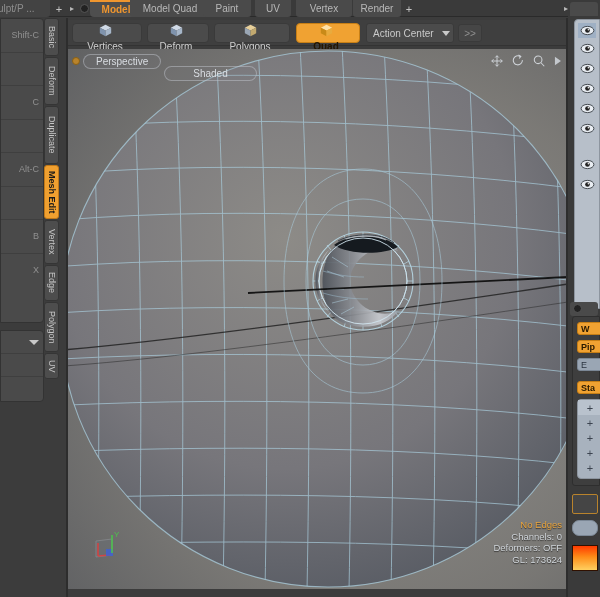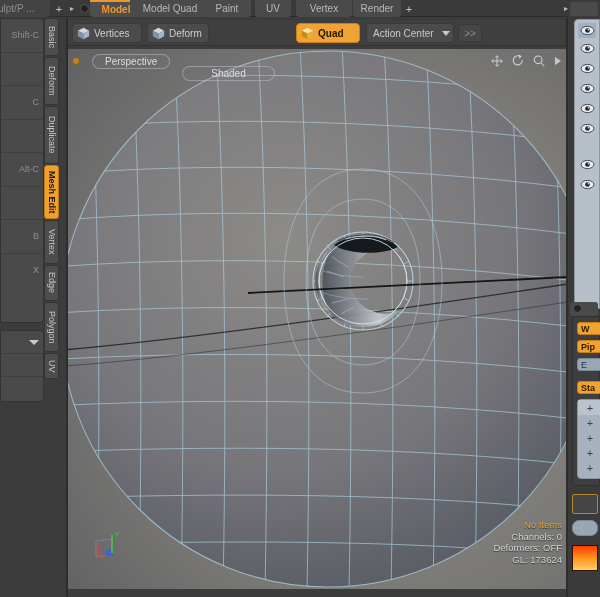--- a/index.html
+++ b/index.html
@@ -105,21 +105,21 @@
   .vpgrad {
     position:absolute; inset:0;
     background:
       radial-gradient(ellipse 620px 640px at 320px 300px, rgba(150,148,144,0.95) 0%, rgba(126,124,120,0.9) 42%, rgba(96,97,99,0.85) 68%, rgba(70,74,80,0.9) 86%, rgba(56,60,67,1) 100%),
       linear-gradient(160deg,#6e6c69 0%,#5a5c60 55%, #44474c 100%);
   }
   .vpSvg { position:absolute; inset:0; }
 
   .vp-toolbar {
     position:absolute; left:4px; top:4px; height:16px;
-    display:flex; align-items:center; gap:12px;
+    display:flex; align-items:center; gap:3px;
   }
   .vp-dot {
     width:8px;height:8px;border-radius:50%;
     background:#b8832c; border:1px solid #8a6014;
   }
   .vp-pill {
     height:15px; padding:0 12px;
     display:flex; align-items:center; justify-content:center;
     border:1px solid rgba(200,205,212,0.45);
     border-radius:8px;
@@ -157,20 +157,21 @@
     background:#3f3f3f;
     border-bottom:1px solid #333;
   }
   .modebtn {
     position:absolute; top:3px; height:20px;
     display:flex; align-items:center; gap:4px;
     padding:0 8px 0 4px;
     background:#4b4b4b; border:1px solid #3a3a3a; border-radius:4px;
     font-size:10px; color:#cfcfcf;
     white-space:nowrap;
+    flex-direction:column;
   }
   .modebtn.on { background:#f0a232; border-color:#c77f16; color:#241500; font-weight:bold; }
   .cubeico { width:13px;height:13px; flex:0 0 13px; }
   .dropbtn {
     position:absolute; top:3px; height:20px;
     display:flex; align-items:center; gap:8px;
     padding:0 6px;
     background:#4b4b4b; border:1px solid #3a3a3a; border-radius:3px;
     font-size:10px; color:#cacaca; white-space:nowrap;
   }
@@ -366,20 +367,28 @@
       </svg>
       <span>Vertices</span>
     </div>
     <div class="modebtn" style="left:79px; width:62px;">
       <svg class="cubeico" viewBox="0 0 16 16">
         <polygon points="8,1 15,4.5 8,8 1,4.5" fill="#cfd9e6"></polygon>
         <polygon points="1,4.5 8,8 8,15 1,11.5" fill="#7f93ad"></polygon>
         <polygon points="15,4.5 8,8 8,15 15,11.5" fill="#a6b6c9"></polygon>
       </svg>
       <span>Deform</span>
+    </div>
+    <div class="modebtn" style="left:146px; width:76px;">
+      <svg class="cubeico" viewBox="0 0 16 16">
+        <polygon points="8,1 15,4.5 8,8 1,4.5" fill="#e7cf9a"></polygon>
+        <polygon points="1,4.5 8,8 8,15 1,11.5" fill="#9aa6b4"></polygon>
+        <polygon points="15,4.5 8,8 8,15 15,11.5" fill="#c2a96f"></polygon>
+      </svg>
+      <span>Polygons</span>
     </div>
     <div class="modebtn on" style="left:228px; width:64px;">
       <svg class="cubeico" viewBox="0 0 16 16">
         <polygon points="8,1 15,4.5 8,8 1,4.5" fill="#ffe2a8"></polygon>
         <polygon points="1,4.5 8,8 8,15 1,11.5" fill="#c98a18"></polygon>
         <polygon points="15,4.5 8,8 8,15 15,11.5" fill="#e8ab3e"></polygon>
       </svg>
       <span>Quad</span>
     </div>
 
@@ -535,21 +544,21 @@
           <circle cx="7" cy="6.6" r="4.4"></circle>
             <line x1="10.3" y1="10" x2="14" y2="14"></line>
         </g>
       </svg>
       <svg class="ico" style="width:9px;height:12px;" viewBox="0 0 10 14">
         <polygon points="2,2 9,7 2,12" fill="#d3d8de"></polygon>
       </svg>
     </div>
 
     <div class="statusblk">
-      <div class="noitems">No Items</div>
+      <div class="noitems">No Edges</div>
       <div>Channels: 0</div>
       <div>Deformers: OFF</div>
       <div>GL: 173624</div>
     </div>
 
     <svg class="gizmo" viewBox="0 0 40 40">
       <polygon points="6,14 22,12 22,28 6,30" fill="#6a6e74" opacity="0.55" stroke="#9aa0a8" stroke-width="0.8"></polygon>
       <line x1="8" y1="29" x2="8" y2="16" stroke="#d04545" stroke-width="1.6"></line>
       <line x1="8" y1="29" x2="20" y2="28" stroke="#d04545" stroke-width="1.4"></line>
       <rect x="16" y="22" width="7" height="7" fill="#4060d0" opacity="0.85"></rect>

